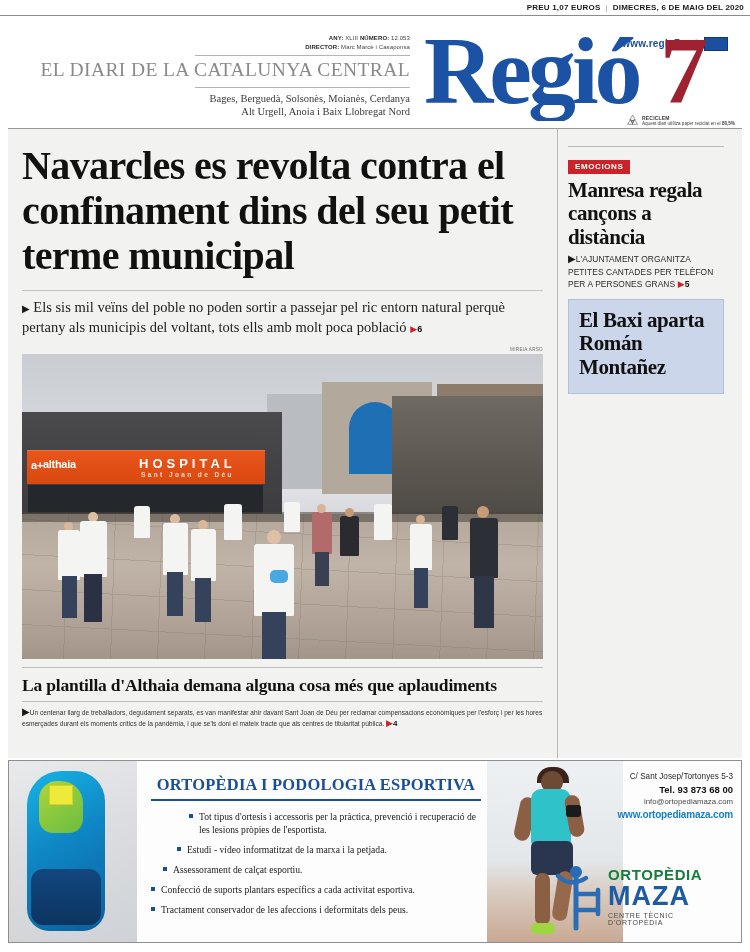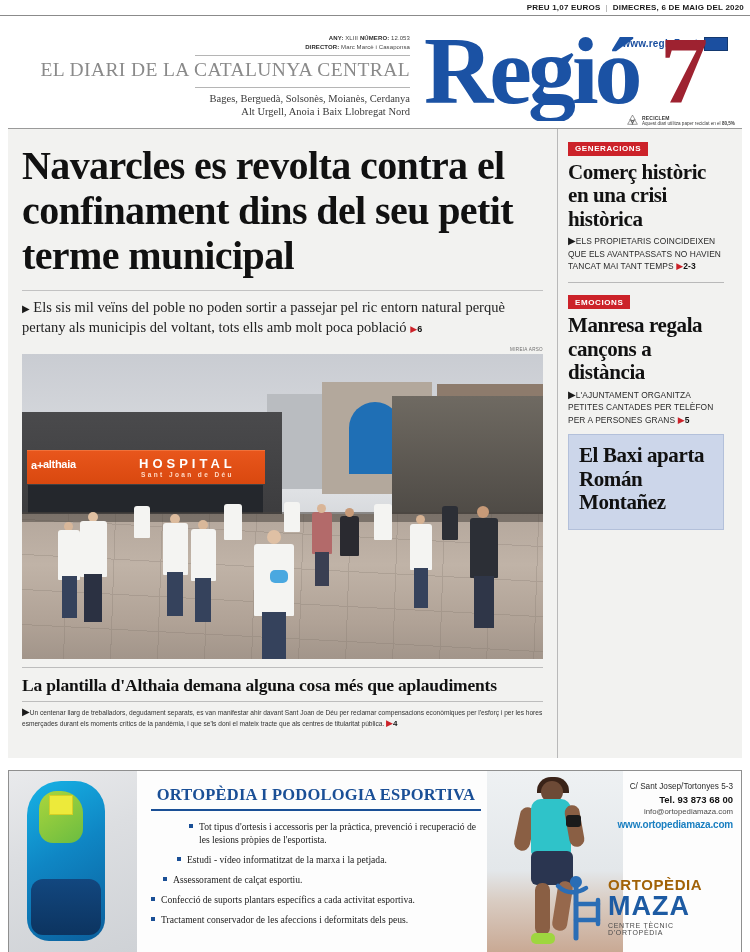--- a/index.html
+++ b/index.html
@@ -227,21 +227,21 @@
     padding: 9px 10px 10px 10px; margin-top: 8px;
   }
   .baxi-head {
     font-family: "Liberation Serif", serif;
     font-weight: bold; font-size: 21px; line-height: 23.5px;
     color: #111; letter-spacing: -.4px; margin-bottom: 4px;
   }
 
   
   .ad-area {
-    position: relative; margin: 12px 8px 0 8px; height: 183px;
+    position: relative; margin: 2px 8px 0 8px; height: 183px;
     border: 1px solid #8f8f8f; background: #fdfdfd; overflow: hidden;
   }
   .ad-knee {
     position: absolute; left: 0; top: 0; width: 128px; height: 181px;
     background: linear-gradient(160deg,#e9eaec 0%, #dcdee1 40%, #cfd2d6 100%);
     overflow: hidden;
   }
   .knee-sleeve {
     position: absolute; left: 18px; top: 10px; width: 78px; height: 160px;
     background: linear-gradient(150deg,#17b3e6 0%, #0f86c4 45%, #0b5f9c 100%);
@@ -305,21 +305,21 @@
   }
   .ad-contact .tel { font-weight: bold; font-size: 9.5px; color: #111; }
   .ad-contact .mail { color: #4a4a4a; font-size: 7.8px; }
   .ad-contact .web { color: #1a7fc1; font-weight: bold; font-size: 10px; letter-spacing: -.2px; }
 
   .ad-logo { position: absolute; right: 10px; bottom: 10px; width: 185px; height: 76px; }
   .logo-fig { position: absolute; left: 0; bottom: 0; width: 58px; height: 72px; }
   .logo-ort {
     position: absolute; left: 62px; top: 10px;
     font-family: "Liberation Sans", sans-serif;
-    font-weight: bold; font-size: 15px; color: #a16207; letter-spacing: .6px;
+    font-weight: bold; font-size: 15px; color: #15803d; letter-spacing: .6px;
   }
   .logo-maza {
     position: absolute; left: 62px; top: 25px;
     font-family: "Liberation Sans", sans-serif;
     font-weight: bold; font-size: 27px; color: #1d5ba3; letter-spacing: 1px;
   }
   .logo-sub {
     position: absolute; left: 62px; top: 56px;
     font-family: "Liberation Sans", sans-serif;
     font-size: 7px; color: #4a4a4a; letter-spacing: .7px;
@@ -460,28 +460,20 @@
       <div class="caption">La plantilla d'Althaia demana alguna cosa més que aplaudiments</div>
       <div class="cap-rule2"></div>
       <div class="cap-body">
         <span class="tri">▶</span><span>Un centenar llarg de treballadors, degudament separats, es van manifestar ahir davant Sant Joan de Déu per reclamar compensacions econòmiques per l'esforç i per les hores esmerçades durant els moments crítics de la pandèmia, i que se'ls doni el mateix tracte que als centres de titularitat pública.</span>
         <span class="tri-red">▶</span><span class="pg">4</span>
       </div>
     </div>
 
     <div class="side-col">
 
-      <div>
-        <div class="kicker">GENERACIONS</div>
-        <div class="side-head">Comerç històric en una crisi històrica</div>
-        <div class="side-body">
-          <span class="tri">▶</span><span>ELS PROPIETARIS COINCIDEIXEN QUE ELS AVANTPASSATS NO HAVIEN TANCAT MAI TANT TEMPS</span>
-          <span class="tri-red">▶</span><span class="pg">2-3</span>
-        </div>
-      </div>
 
       <div class="side-rule"></div>
 
       <div>
         <div class="kicker">EMOCIONS</div>
         <div class="side-head">Manresa regala cançons a distància</div>
         <div class="side-body">
           <span class="tri">▶</span><span>L'AJUNTAMENT ORGANITZA PETITES CANTADES PER TELÈFON PER A PERSONES GRANS</span>
           <span class="tri-red">▶</span><span class="pg">5</span>
         </div>

